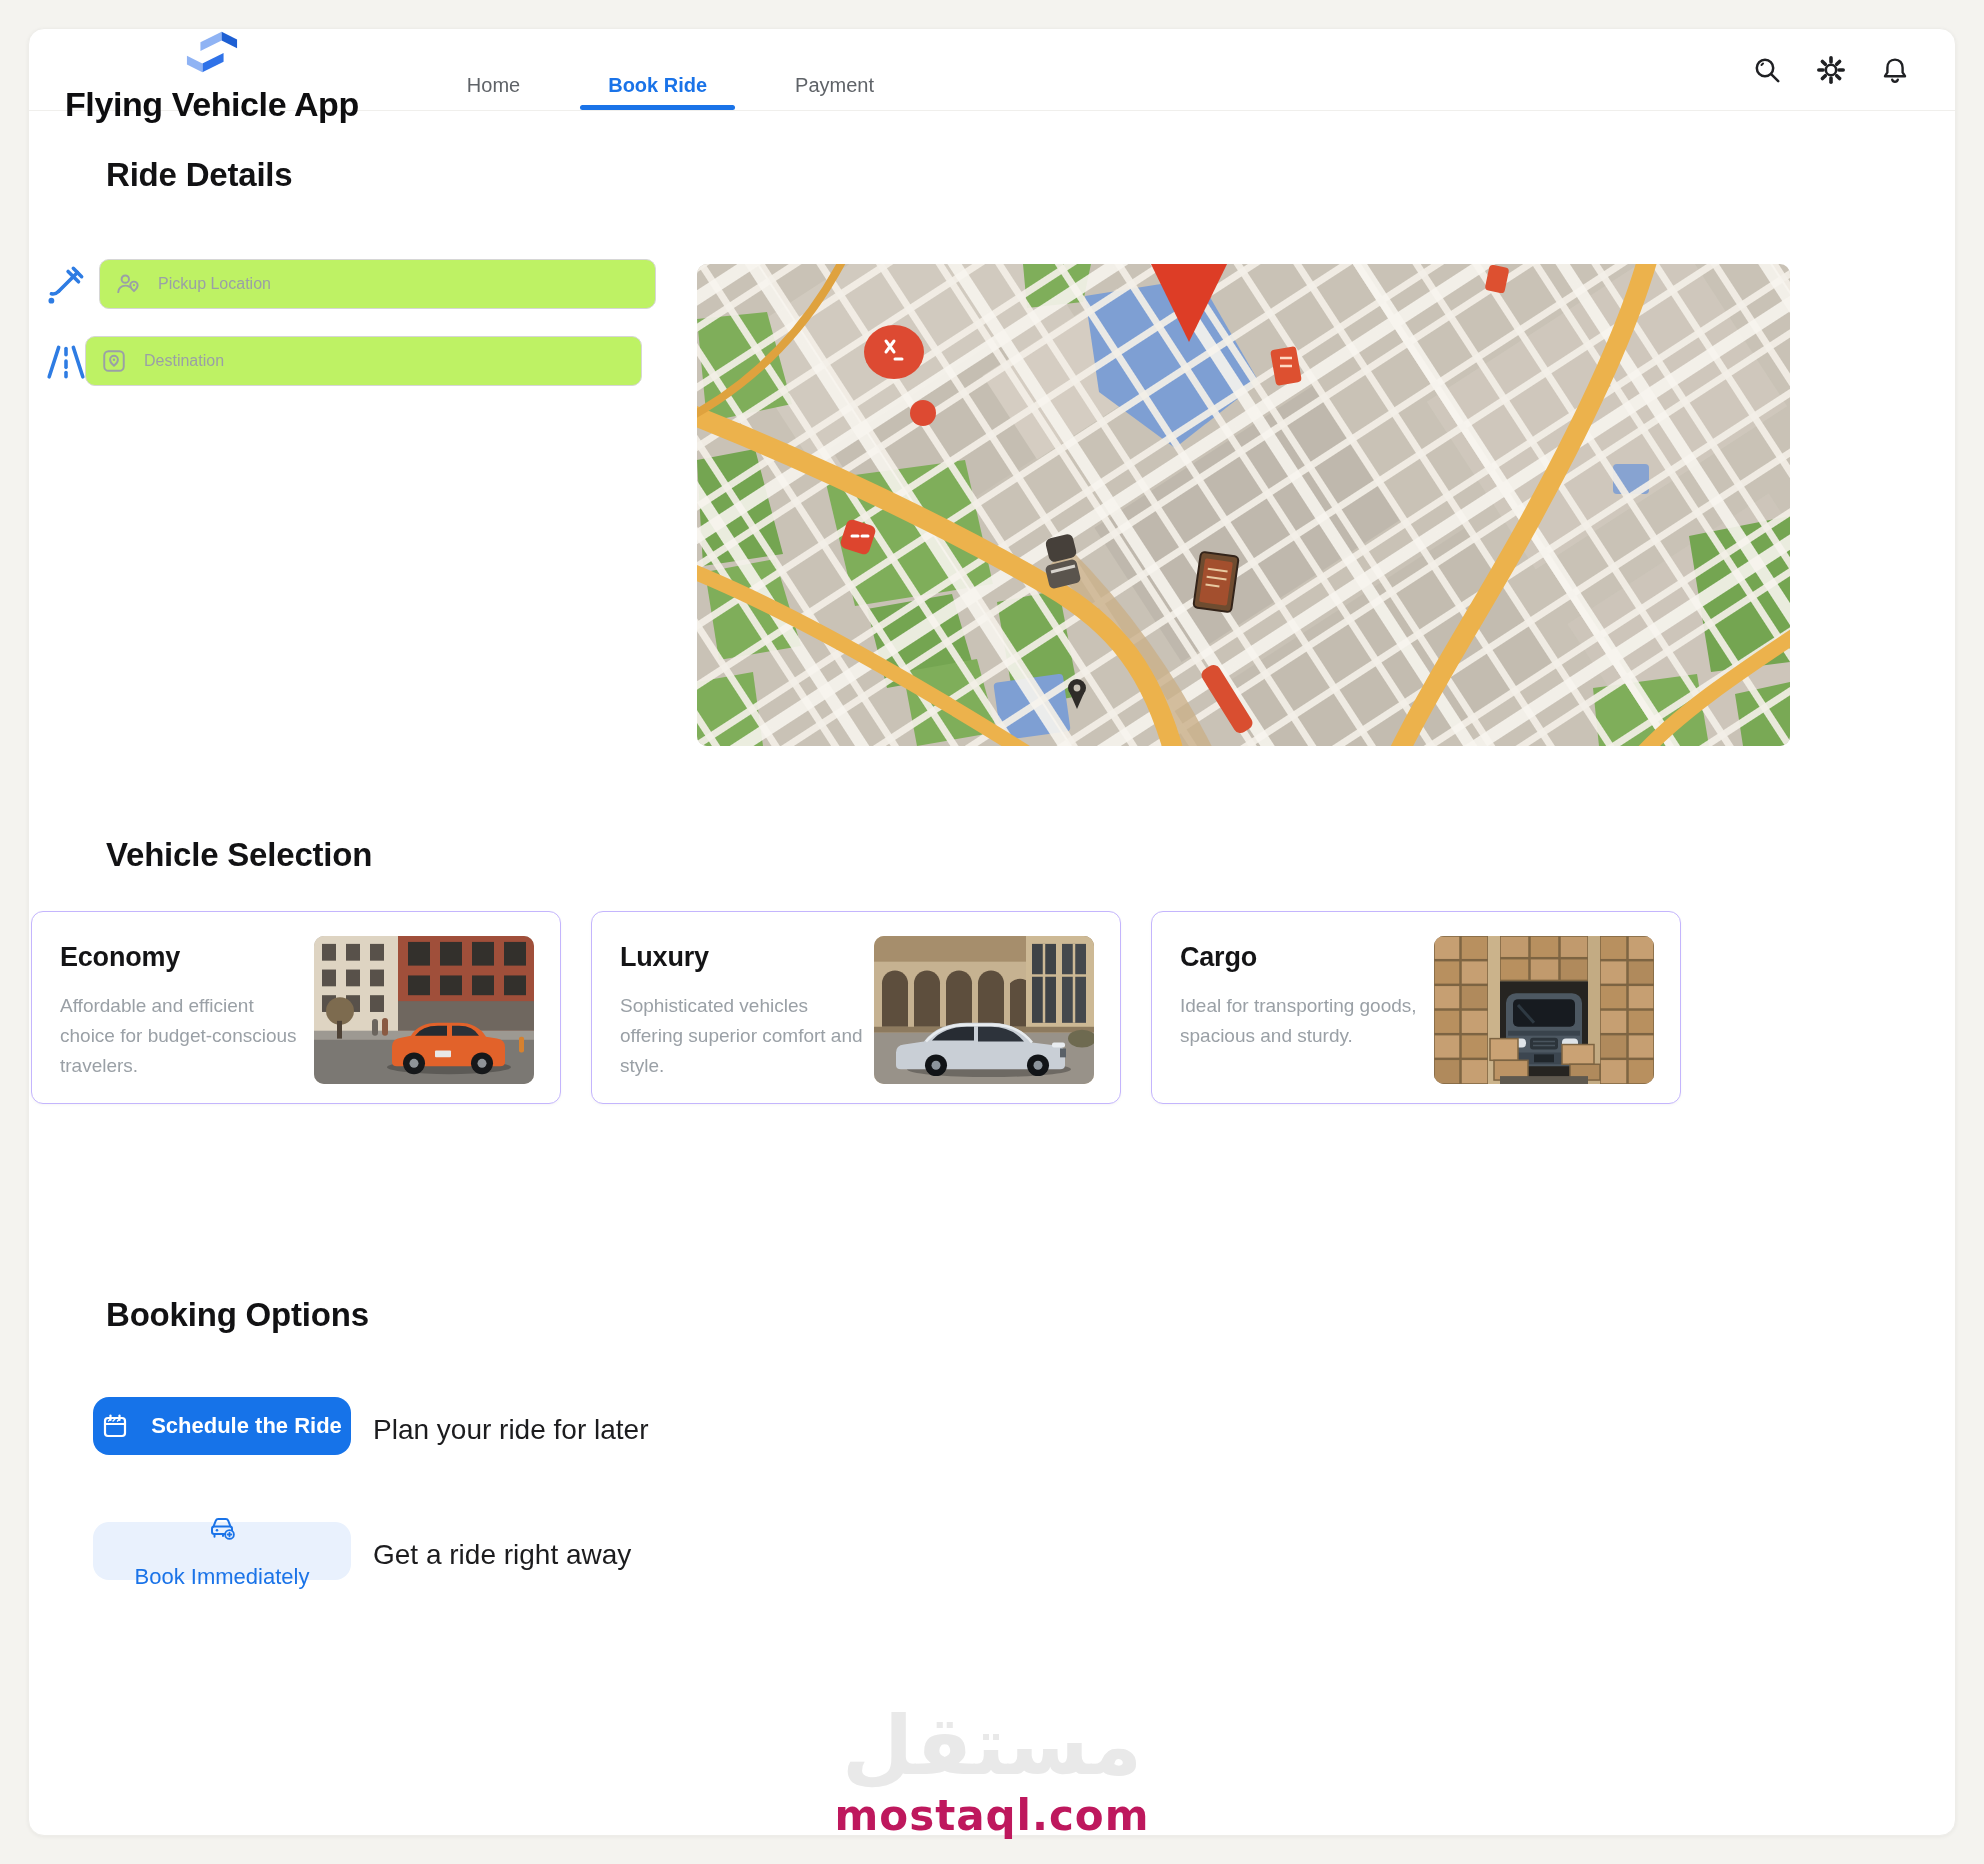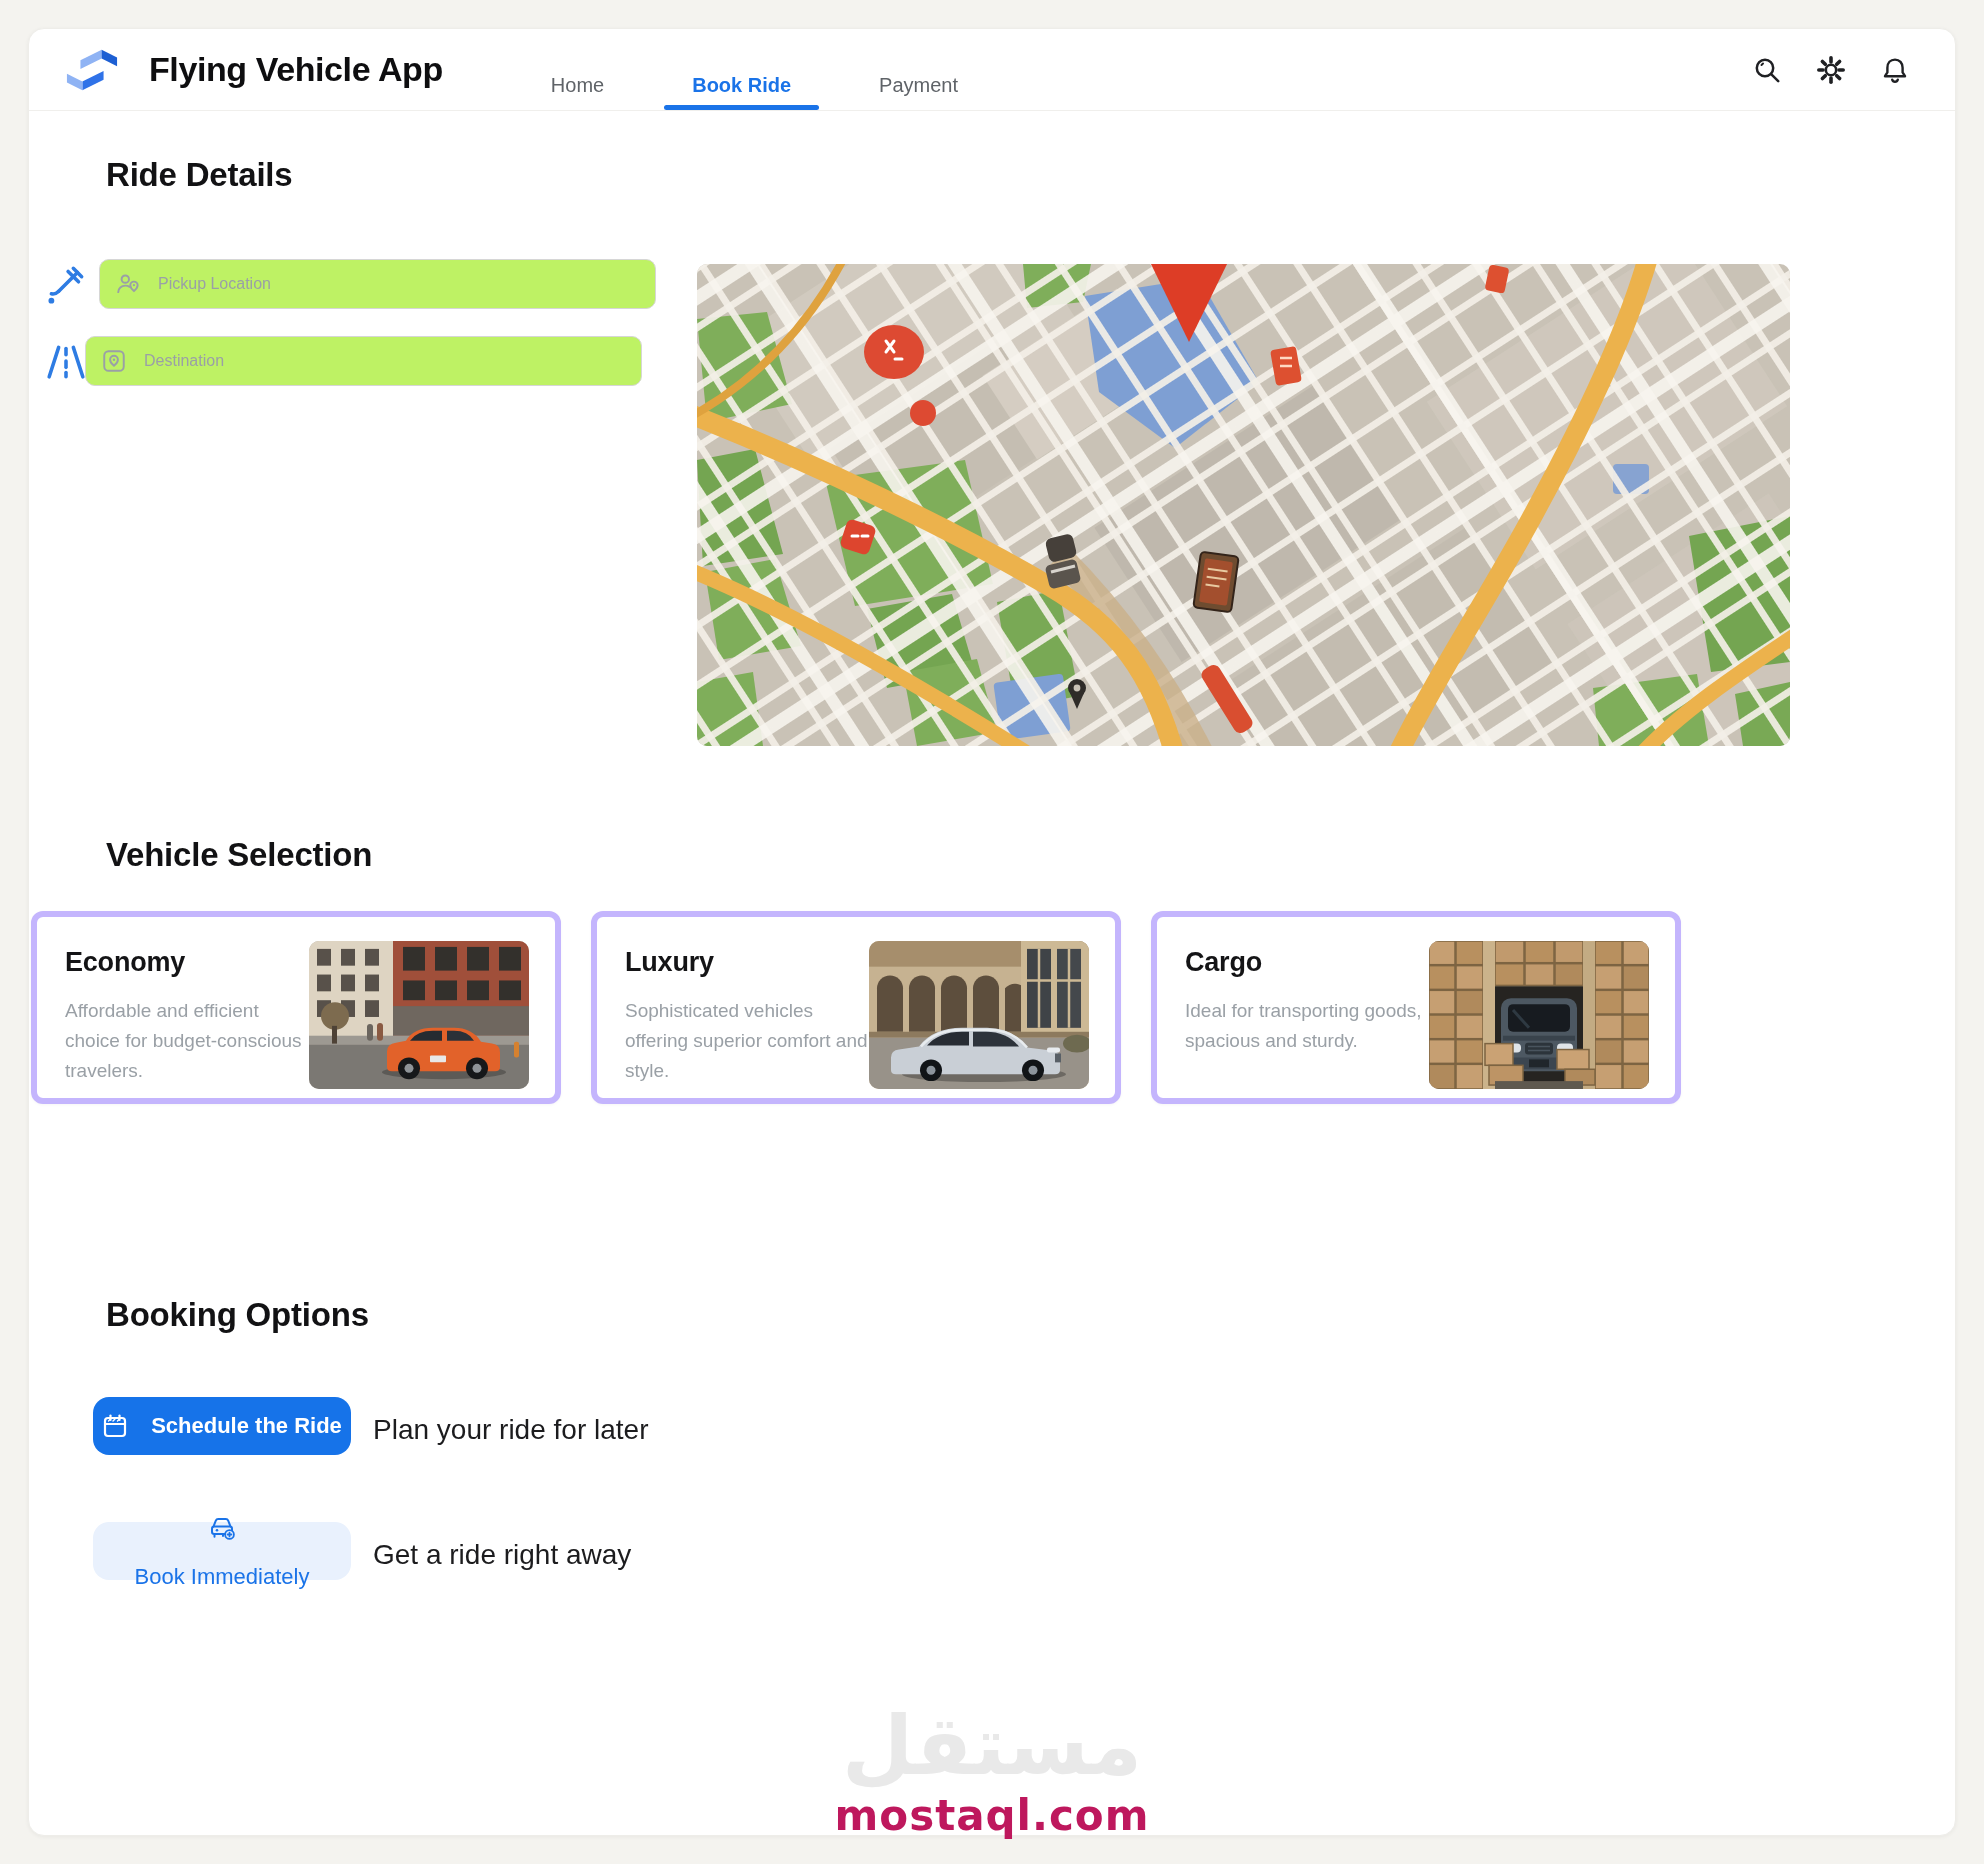--- a/index.html
+++ b/index.html
@@ -17,21 +17,21 @@
     border:1px solid #eeede9;
     box-shadow:0 1px 4px rgba(0,0,0,.05);
   }
   
   .header {
     position:absolute; left:0; top:0; right:0; height:82px;
     display:flex; align-items:stretch;
     padding:0 44px 0 36px;
     border-bottom:1px solid #f0efec;
   }
-  .brand { display:flex; align-items:center; gap:30px; }
+  .brand { display:flex; align-items:center; gap:10px;flex-direction:column; }
   .brand-title {
     font-size:34px; font-weight:800; color:#0e0e10; letter-spacing:-0.4px;
     font-family:"Liberation Sans", sans-serif;
   }
   .nav { display:flex; margin-left:64px;margin-top:32px; }
   .nav-item {
     position:relative; display:flex; align-items:center;
     padding:0 44px; font-size:20px; color:#5f6368; cursor:pointer;
   }
   .nav-item.active { color:#1a73e8; font-weight:700; }
@@ -73,21 +73,21 @@
   #map-box {
     position:absolute; left:668px; top:235px; width:1093px; height:482px;
     border-radius:10px; overflow:hidden;
   }
   #map-box svg { display:block; width:100%; height:100%; }
 
   
   .cards { position:absolute; left:2px; top:882px; display:flex; gap:30px; }
   .card {
     width:530px; height:193px; background:#fff;
-    border:6px solid #c4b5fd; border-radius:12px;
+    border:1px solid #c4b5fd; border-radius:12px;
     box-shadow:0 1px 3px rgba(0,0,0,.04);
     padding:26px 26px 0 28px;
     display:flex; justify-content:space-between; cursor:pointer;
   }
   .card-text { width:246px; }
   .card-title { font-size:27px; font-weight:800; color:#141416; margin:4px 0 18px; letter-spacing:-0.2px; }
   .card-desc { font-size:19px; line-height:1.58; color:#9aa0a6; }
   .card-img {
     width:220px; height:148px; border-radius:10px; overflow:hidden; flex-shrink:0; margin-top:-2px;
   }

